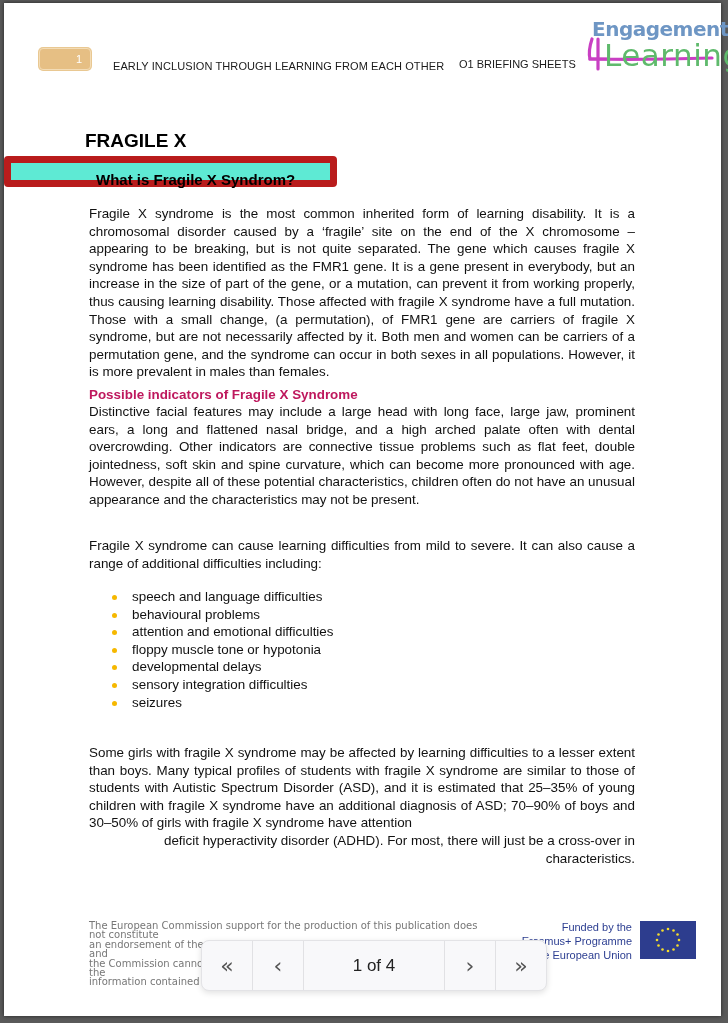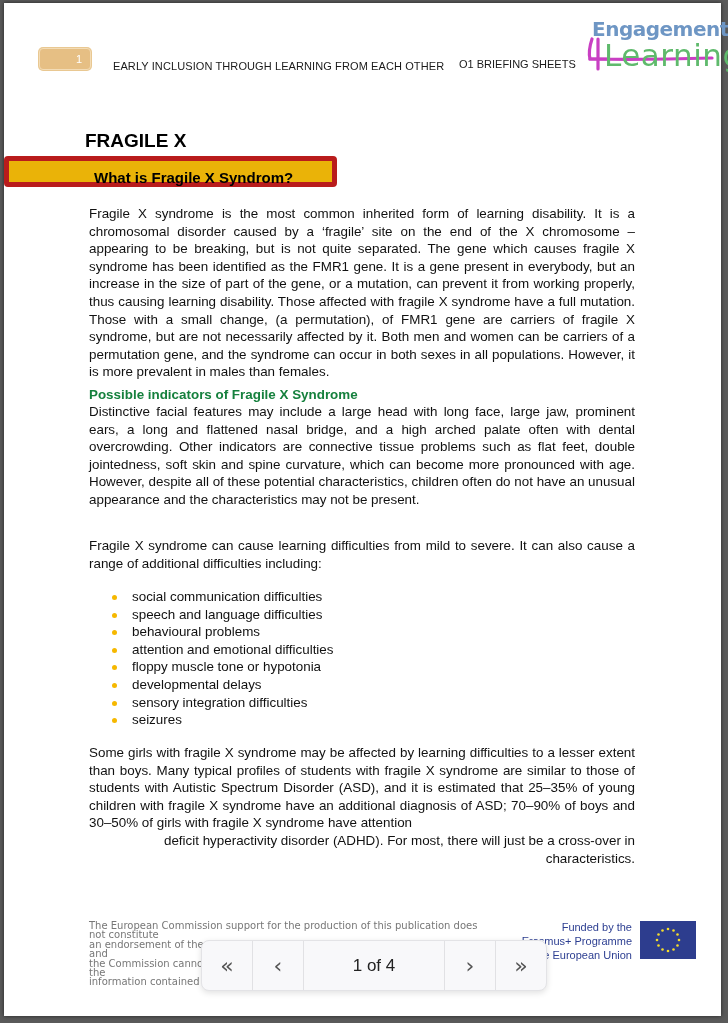--- a/index.html
+++ b/index.html
@@ -37,31 +37,31 @@
   .logo .learn {
     position: absolute; left: 20px; top: 20px; font-size: 31px; color: #5fba6c;
     font-family: "DejaVu Sans", sans-serif; letter-spacing: 0.5px;
   }
   .logo svg { position: absolute; left: 0; top: 18px; }
   .doc-title {
     position: absolute; left: 81px; top: 127px; font-size: 19px; font-weight: bold; color: #000;
   }
   .section-bar {
     position: absolute; left: 0px; top: 153px; width: 333px; height: 31px;
-    background: #eab308; border: 5px solid #b91c1c; border-radius: 4px; box-sizing: border-box;
+    background: #5eead4; border: 7px solid #b91c1c; border-radius: 4px; box-sizing: border-box;
   }
   .section-bar span {
     position: absolute; left: 85px; top: 8px; font-size: 15px; font-weight: bold; color: #000;
   }
   .body {
     position: absolute; left: 85px; width: 546px; font-size: 13.4px; line-height: 17.6px;
     color: #111; text-align: justify;
   }
   .p1 { top: 202px; }
-  .sub { position: absolute; left: 85px; top: 384px; font-size: 13.4px; font-weight: bold; color: #15803d; }
+  .sub { position: absolute; left: 85px; top: 384px; font-size: 13.4px; font-weight: bold; color: #be185d; }
   .p2 { top: 400px; }
   .p3 { top: 534px; }
   .list { position: absolute; left: 85px; top: 585px; margin: 0; padding: 0; list-style: none; }
   .list li {
     position: relative; padding-left: 43px; font-size: 13.4px; line-height: 17.6px; color: #111;
   }
   .list li .dot {
     position: absolute; left: 23px; top: 7px; width: 5px; height: 5px; border-radius: 50%;
     background: #f6b800;
   }
@@ -118,21 +118,20 @@
   </div>
 
   <div class="body p1">Fragile X syndrome is the most common inherited form of learning disability. It is a chromosomal disorder caused by a ‘fragile’ site on the end of the X chromosome – appearing to be breaking, but is not quite separated. The gene which causes fragile X syndrome has been identified as the FMR1 gene. It is a gene present in everybody, but an increase in the size of part of the gene, or a mutation, can prevent it from working properly, thus causing learning disability. Those affected with fragile X syndrome have a full mutation. Those with a small change, (a permutation), of FMR1 gene are carriers of fragile X syndrome, but are not necessarily affected by it. Both men and women can be carriers of a permutation gene, and the syndrome can occur in both sexes in all populations. However, it is more prevalent in males than females.</div>
 
   <div class="sub">Possible indicators of Fragile X Syndrome</div>
   <div class="body p2">Distinctive facial features may include a large head with long face, large jaw, prominent ears, a long and flattened nasal bridge, and a high arched palate often with dental overcrowding. Other indicators are connective tissue problems such as flat feet, double jointedness, soft skin and spine curvature, which can become more pronounced with age. However, despite all of these potential characteristics, children often do not have an unusual appearance and the characteristics may not be present.</div>
 
   <div class="body p3">Fragile X syndrome can cause learning difficulties from mild to severe. It can also cause a range of additional difficulties including:</div>
 
   <ul class="list">
-    <li><span class="dot"></span><span>social communication difficulties</span></li>
     <li><span class="dot"></span><span>speech and language difficulties</span></li>
     <li><span class="dot"></span><span>behavioural problems</span></li>
     <li><span class="dot"></span><span>attention and emotional difficulties</span></li>
     <li><span class="dot"></span><span>floppy muscle tone or hypotonia</span></li>
     <li><span class="dot"></span><span>developmental delays</span></li>
     <li><span class="dot"></span><span>sensory integration difficulties</span></li>
     <li><span class="dot"></span><span>seizures</span></li>
   </ul>
 
   <div class="body p4">

